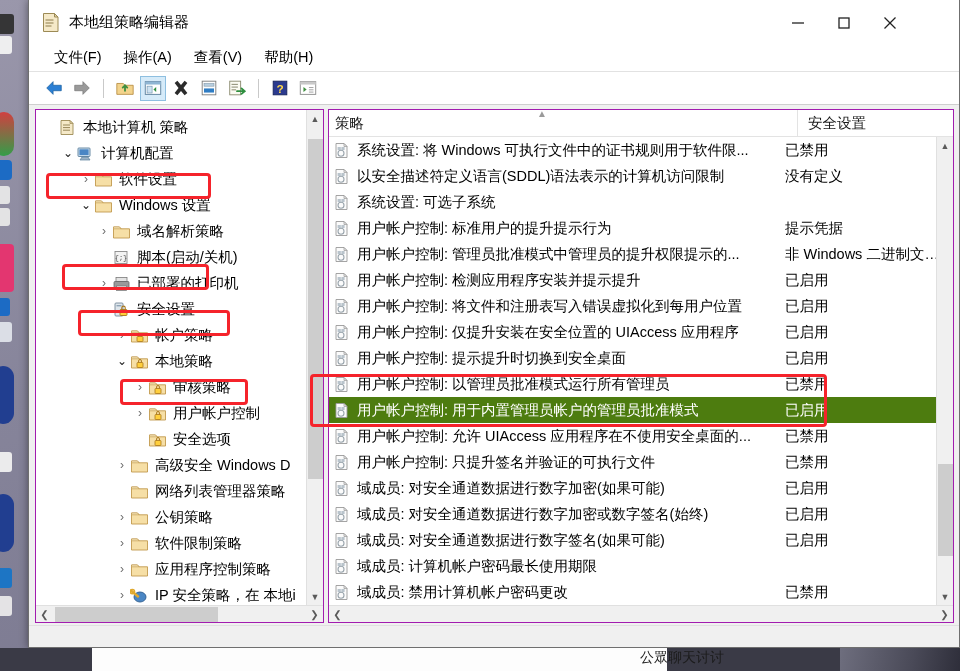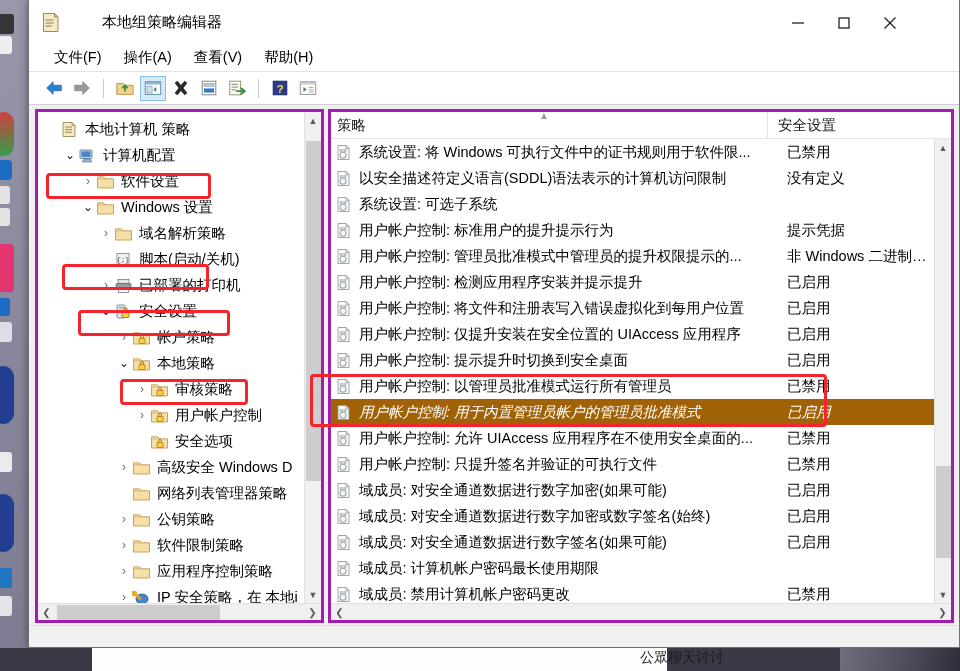--- a/index.html
+++ b/index.html
@@ -31,21 +31,20 @@
     display: flex; flex-direction: column;
     box-shadow: 0 0 8px rgba(0,0,0,.45);
   }
 
   
   #titlebar {
     height: 45px; flex: 0 0 45px;
     background: #ffffff;
     display: flex; align-items: center;
     position: relative;
-    gap: 33px;
   }
   #title-icon { margin-left: 12px; margin-right: 9px; width: 19px; height: 21px; flex:0 0 auto;}
   #title-text {
     font-size: 15px; color: #000; white-space: nowrap;
   }
   .wbtn {
     position: absolute; top: 0; height: 45px; width: 46px;
     display: flex; align-items: center; justify-content: center;
     color: #111;
   }
@@ -88,21 +87,21 @@
   #panes {
     flex: 1 1 auto;
     display: flex;
     background: #f0f0f0;
     padding: 4px 5px 2px 6px;
     gap: 4px;
     min-height: 0;
   }
   .pane {
     background: #ffffff;
-    border: 3px solid #a21caf;
+    border: 1px solid #a21caf;
     position: relative;
     overflow: hidden;
   }
   #tree-pane { flex: 0 0 289px; display:flex; flex-direction:column; }
   #list-pane { flex: 1 1 auto; display:flex; flex-direction:column; }
 
   
   #tree-body { position: relative; flex: 1 1 auto; overflow: hidden; background:#fff; }
   #tree-inner { position: absolute; left:0; top:0; width: 100%; padding-top: 4px; }
   .trow {
@@ -153,20 +152,21 @@
   .hsb-track { flex: 1 1 auto; height: 17px; position: relative; }
   .hsb-thumb { position:absolute; top:1px; height:15px; background:#cdcdcd; }
 
   
   #list-header {
     height: 27px; flex: 0 0 27px;
     display: flex; align-items: center;
     background: #ffffff;
     border-bottom: 1px solid #e3e3e3;
     position: relative;
+    gap: 32px;
   }
   .col-h {
     font-size: 14.5px; color: #1a1a1a;
     height: 27px; display: flex; align-items: center;
     padding-left: 6px;
     position: relative;
   }
   #col-policy { width: 436px; flex: 0 0 436px; }
   #col-setting { flex: 1 1 auto; border-left: 1px solid #e3e3e3; padding-left: 10px; }
   #sort-caret {
@@ -174,21 +174,21 @@
     color: #9a9a9a; font-size: 10px;
   }
   #list-body {
     flex: 1 1 auto; position: relative; overflow: hidden; background: #fff;
   }
   #list-rows { position: absolute; left: 0; top: 0; right: 14px; }
   .lrow {
     height: 26px; display: flex; align-items: center;
     font-size: 14.5px; color: #000; white-space: nowrap;
   }
-  .lrow.sel { background: #a16207; color: #ffffff; font-style: italic; }
+  .lrow.sel { background: #4d7c0f; color: #ffffff; }
   .licon { width: 17px; height: 17px; flex: 0 0 17px; margin: 0 7px 0 4px; position: relative; }
   .lname { width: 418px; flex: 0 0 418px; overflow: hidden; text-overflow: ellipsis; }
   .lval { flex: 1 1 auto; padding-left: 10px; overflow: hidden; text-overflow: ellipsis; }
 
   
   #list-hsb { height: 17px; flex: 0 0 17px; background:#f0f0f0; border-top:1px solid #e0e0e0; display:flex; align-items:center; }
 
   
   #statusbar {
     height: 22px; flex: 0 0 22px;

